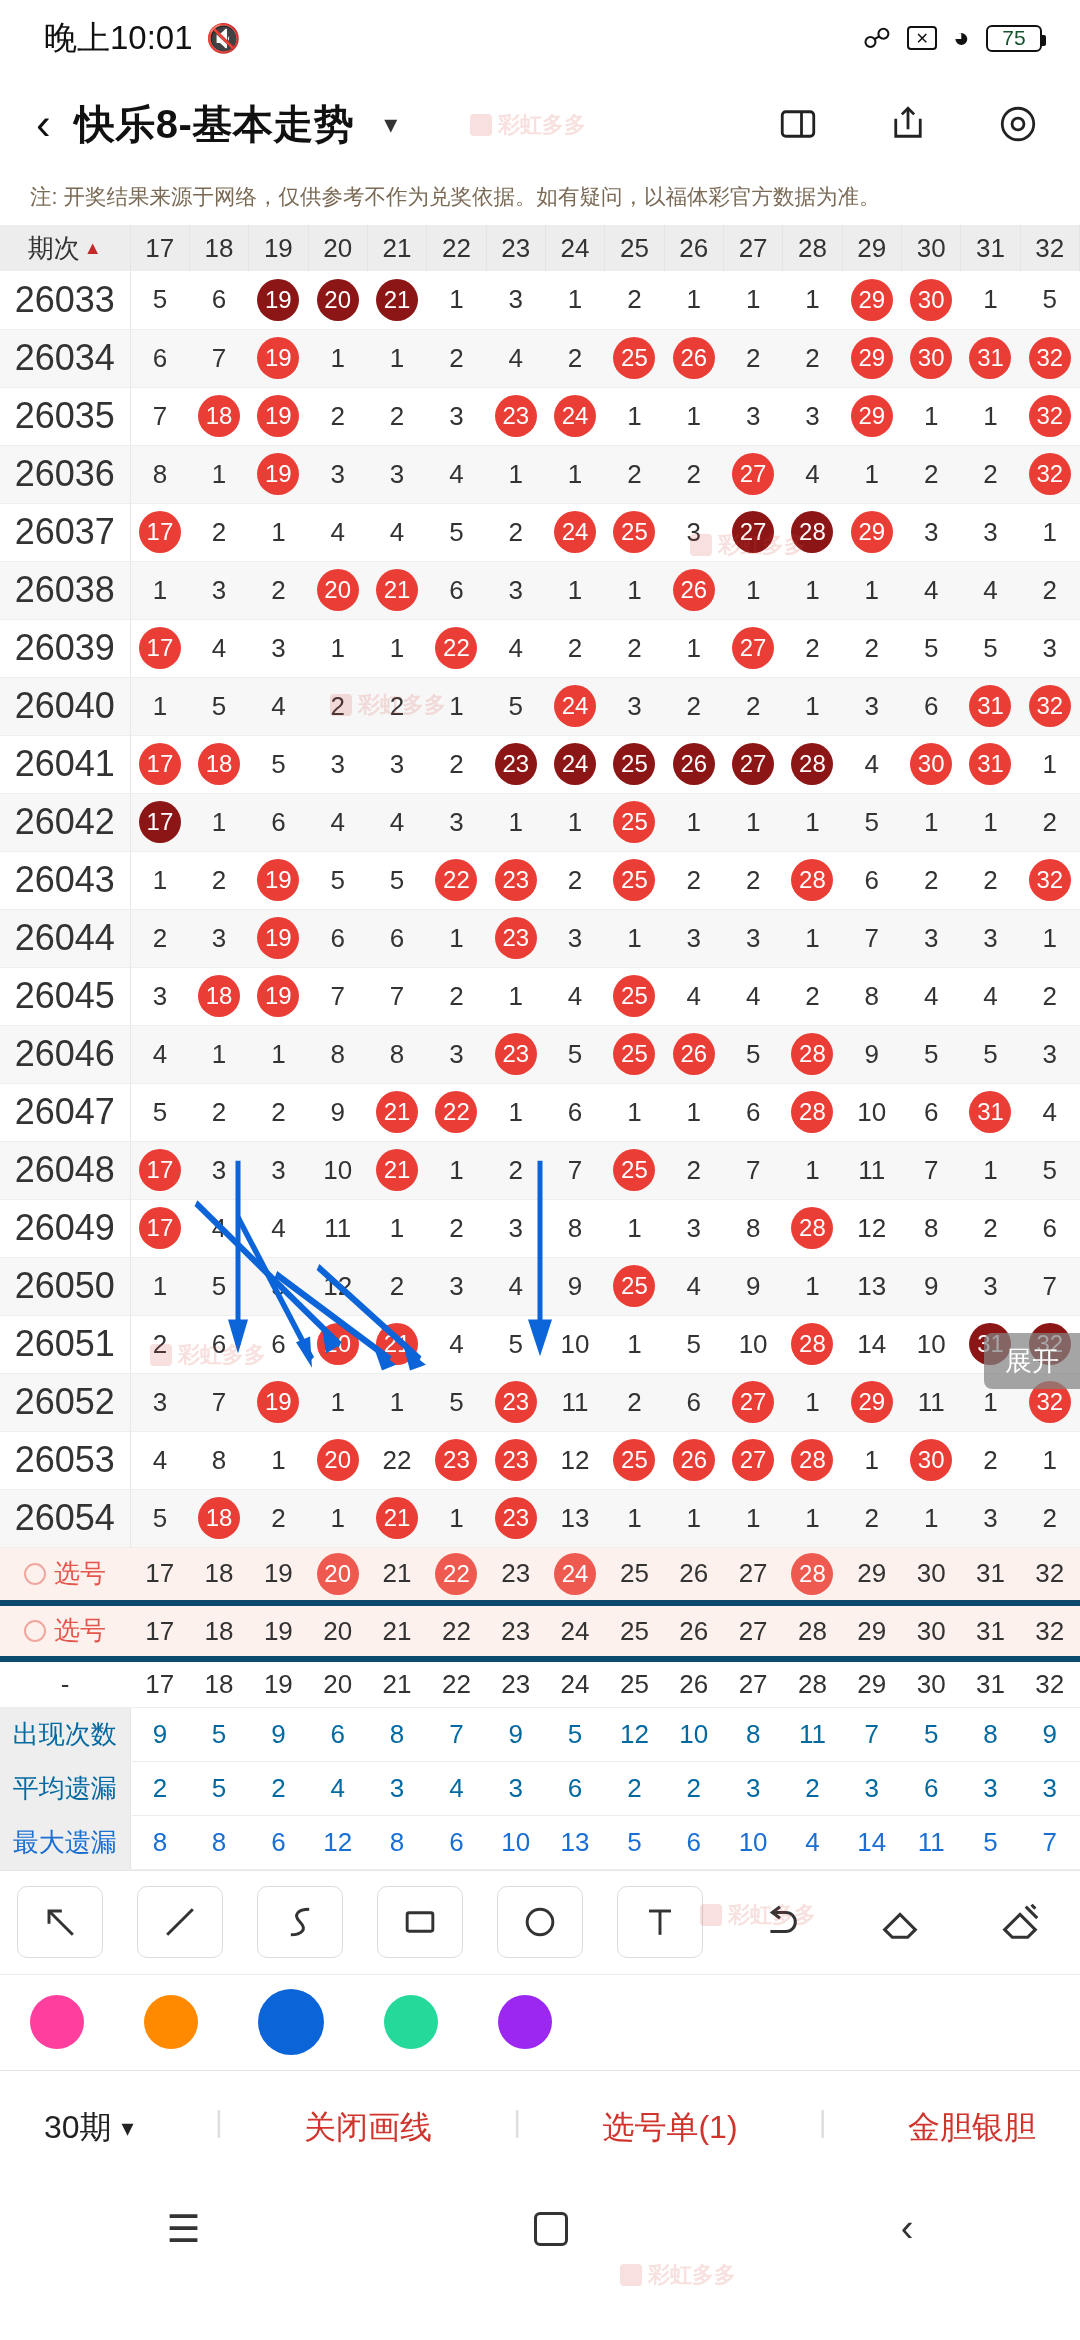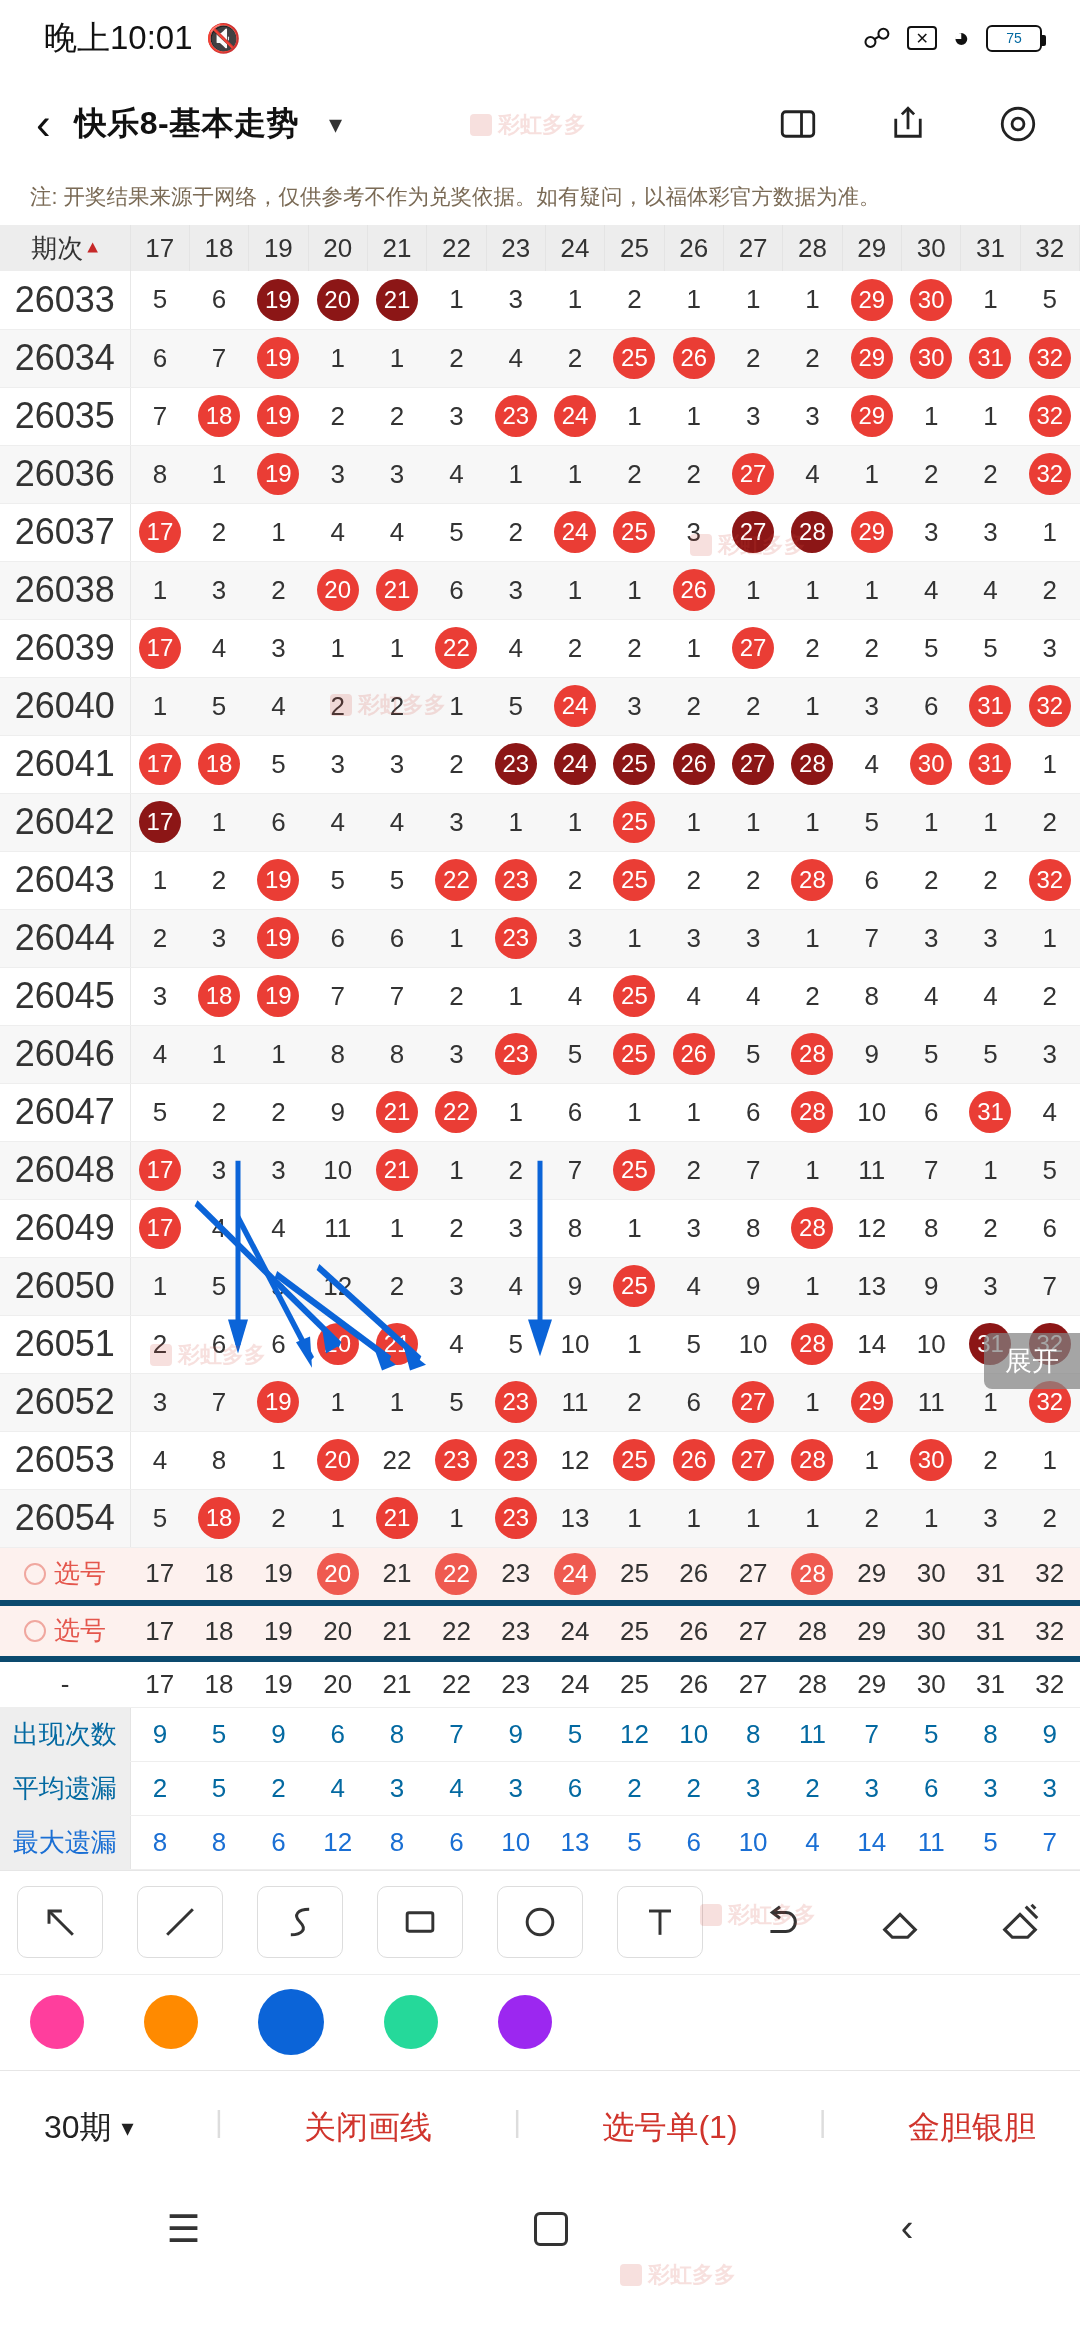--- a/index.html
+++ b/index.html
@@ -17,41 +17,41 @@
     padding: 0 38px 0 44px;
   }
   .status-left { display:flex; align-items:center; gap: 14px; font-size: 33px; color:#111; }
   .status-right { display:flex; align-items:center; gap: 16px; }
   .mute-ic { font-size: 28px; color:#222; }
   .bt-ic { font-size: 28px; color:#111; }
   .sig-x { width:30px; height:24px; border:2.5px solid #111; border-radius:4px; font-size:16px; display:flex; align-items:center; justify-content:center; color:#111;}
   .wifi-ic { font-size: 28px; color:#111; }
   .batt { width: 56px; height: 27px; border:2.5px solid #111; border-radius:6px; position:relative; display:flex; align-items:center; justify-content:center;}
   .batt:after { content:""; position:absolute; right:-6px; top:8px; width:4px; height:11px; background:#111; border-radius:0 2px 2px 0;}
-  .batt span { font-size:14px; color:#0369a1; }
+  .batt span { font-size:21px; color:#14532d; }
 
   
   .header { height: 96px; display:flex; align-items:center; padding: 0 36px; gap: 24px; }
   .back { font-size: 44px; color:#111; line-height:1; }
-  .title { font-size: 32px; font-weight: bold; color:#111; letter-spacing:0.5px;}
+  .title { font-size: 40px; font-weight: bold; color:#111; letter-spacing:0.5px;}
   .chev { font-size: 26px; color:#333; margin-left: 6px;}
   .header-spacer { flex:1; }
   .hicon { width: 52px; height:52px; display:flex; align-items:center; justify-content:center; }
   .hicon svg { display:block; }
 
   
   .note { font-size: 21.5px; color:#8a6d3b; padding: 10px 28px 14px 30px; color:#7a6a55;}
 
   
   .tblwrap { position:relative; width:1080px; }
   table.grid { border-collapse: collapse; width: 1080px; table-layout: fixed; }
   table.grid td, table.grid th { text-align:center; font-size: 26px; color:#333; }
   .colhead { background:#ededed; height: 46px; }
   .colhead th { font-size: 26px; color:#333; font-weight: normal; border-right:1px solid #e4e4e4;}
-  .colhead th.c0 { width: 130px; font-family: Liberation Mono, monospace; }
+  .colhead th.c0 { width: 130px; }
   th.c0 .sortwrap { display:inline-flex; align-items:center; gap:4px;}
   .tri { color:#c62828; font-size: 18px; }
 
   .row { height: 58px; }
   .row.alt { background:#f7f7f7; }
   .row td { border-bottom:1px solid #eee; }
   .row td.idx { width:130px; font-size:36px; color:#333; background:inherit; border-right:1px solid #e8e8e8;}
   .ball { display:inline-flex; width:42px; height:42px; border-radius:50%; align-items:center; justify-content:center; color:#fff; font-size:24px; }
   .ball.red { background:#ea3d35; }
   .ball.dark { background:#8c1616; }

